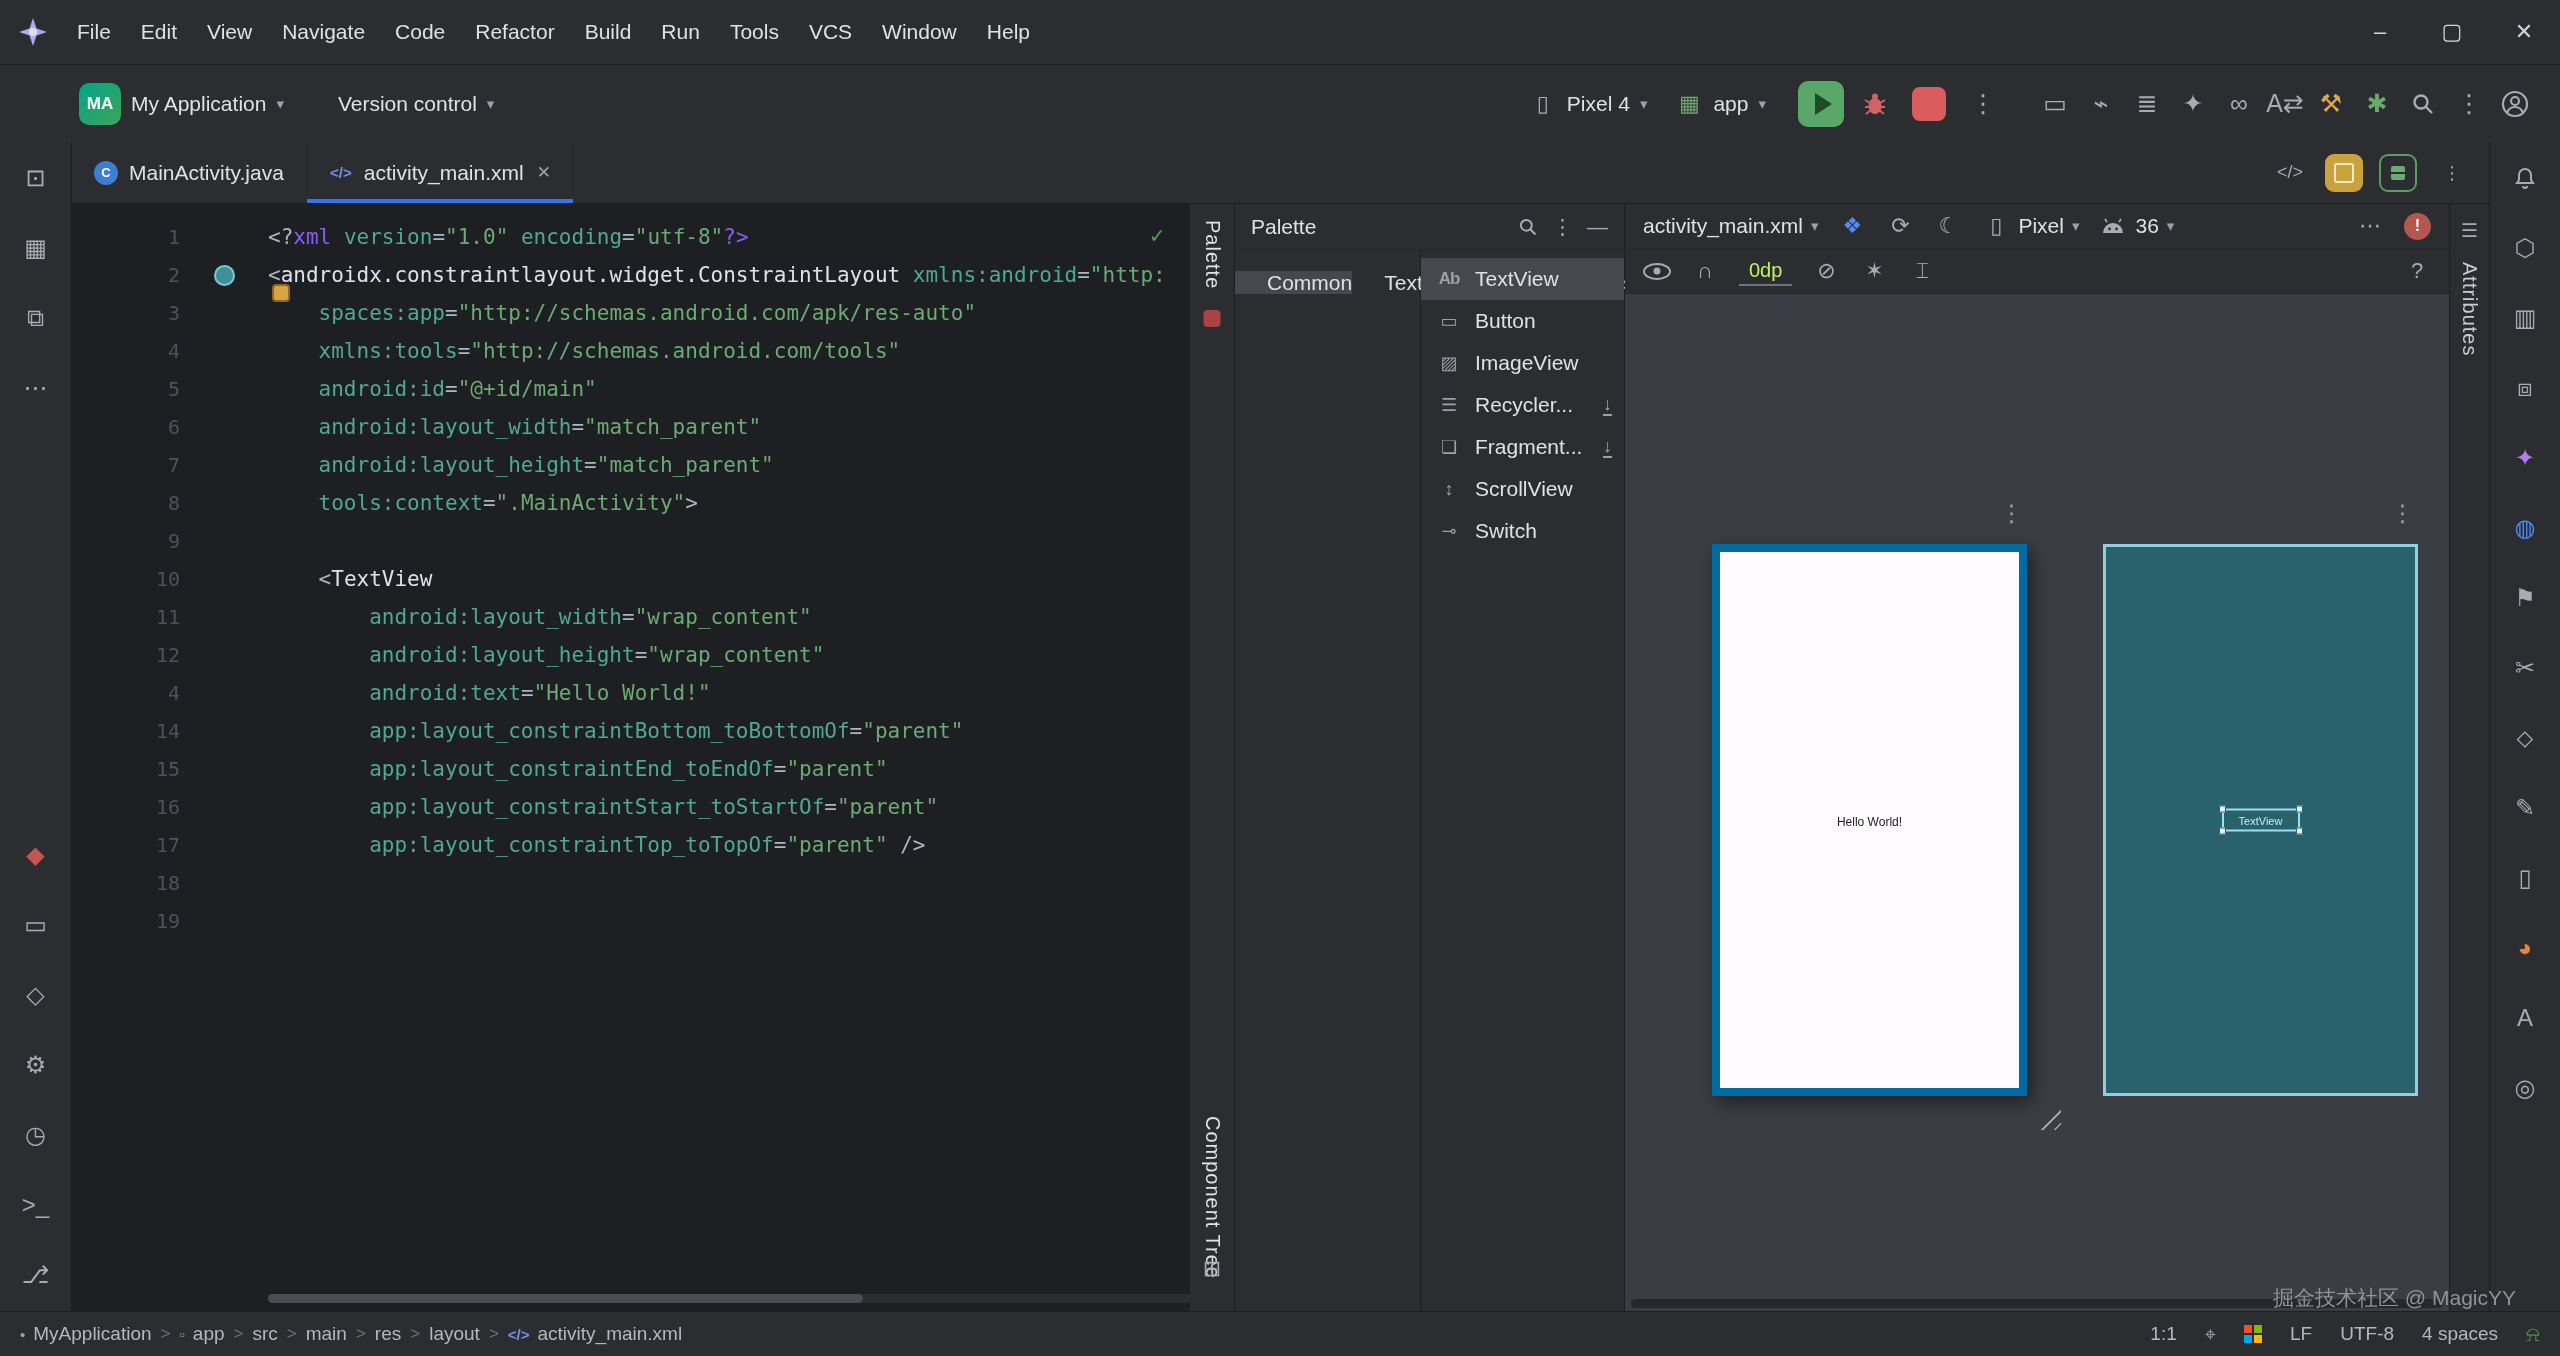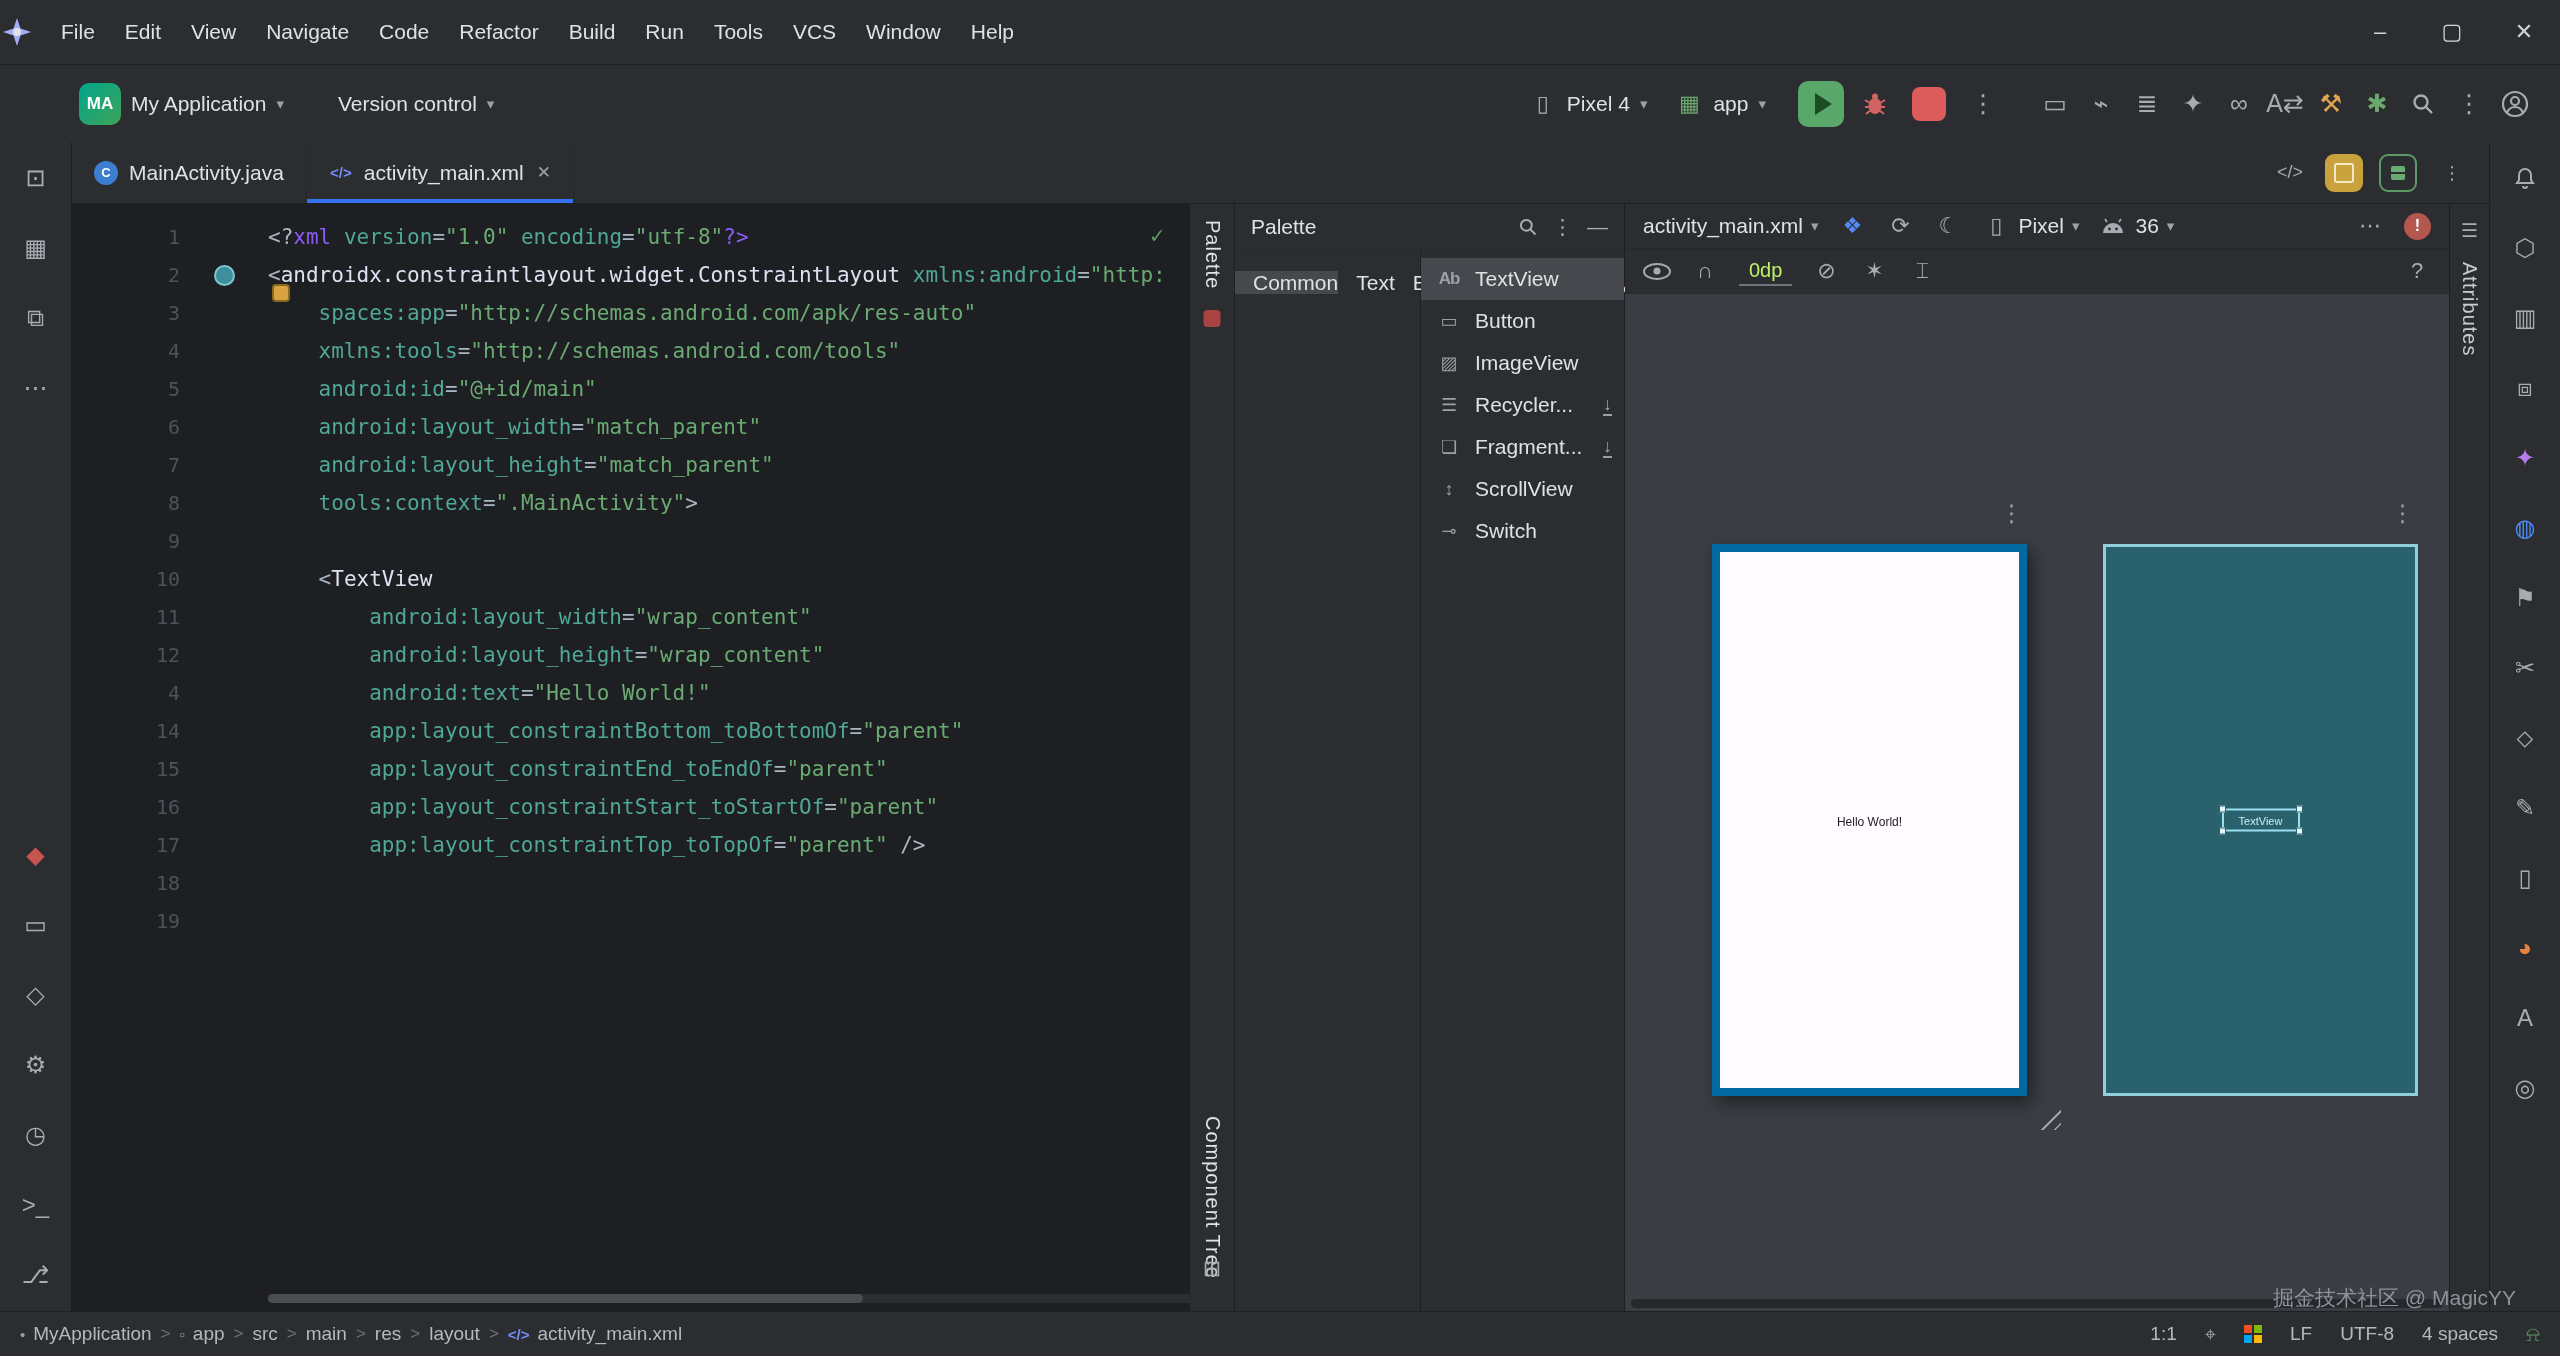--- a/index.html
+++ b/index.html
@@ -1,21 +1,21 @@
 <!DOCTYPE html>
 <html><head>
 <meta charset="utf-8">
 <style>
   html,body{margin:0;padding:0;background:#101114;}
   *{box-sizing:border-box;}
   .root{position:relative;width:2560px;height:1356px;background:#1E1F22;color:#DFE1E5;
         font-family:"Liberation Sans",sans-serif;overflow:hidden;font-size:21px;}
 
   
-  .menubar{display:flex;align-items:center;height:64px;background:#2B2D30;gap:2px;}
+  .menubar{display:flex;align-items:center;height:64px;background:#2B2D30;padding-left:16px;gap:2px;}
   .as-logo{width:34px;height:34px;display:flex;align-items:center;justify-content:center;margin-right:10px;}
   .menu-item{padding:7px 15px;border-radius:8px;color:#DFE1E5;cursor:default;}
   .win-controls{margin-left:auto;display:flex;height:64px;}
   .win-btn{width:72px;height:64px;display:flex;align-items:center;justify-content:center;color:#CFD2D8;font-size:22px;}
 
   
   .toolbar{display:flex;align-items:center;height:78px;background:#2B2D30;padding:0 22px;border-top:1px solid #1E1F22;}
   .badge-ma{width:42px;height:42px;border-radius:10px;background:linear-gradient(135deg,#00A58C,#3FA457);
             display:flex;align-items:center;justify-content:center;font-weight:bold;font-size:17px;color:#fff;margin-left:43px;}
   .tb-group{display:flex;align-items:center;gap:10px;padding:0 14px;border-radius:10px;}
@@ -77,21 +77,21 @@
   .ps-ctree{position:absolute;top:912px;left:50%;transform:translateX(-50%);}
   .ps-grid{position:absolute;top:1052px;left:50%;transform:translateX(-50%);color:#A8ABB2;font-size:22px;}
 
   
   .palette-panel{width:390px;flex:none;background:#2B2D30;display:flex;flex-direction:column;border-right:1px solid #1E1F22;}
   .palette-header{height:46px;display:flex;align-items:center;padding:0 16px;gap:14px;border-bottom:1px solid #26282B;flex:none;}
   .palette-header .title{flex:1;}
   .ph-icon{color:#A8ABB2;font-size:21px;display:flex;align-items:center;}
   .palette-body{flex:1;display:flex;min-height:0;}
   .cats{width:186px;border-right:1px solid #1E1F22;padding-top:8px;}
-  .cat{height:49px;line-height:49px;padding-left:18px;}
+  .cat{height:49px;line-height:49px;padding-left:32px;}
   .cat.selected{background:#46484E;}
   .comps{flex:1;padding-top:8px;}
   .comp{height:42px;display:flex;align-items:center;gap:10px;padding:0 12px;}
   .comp.selected{background:#46484E;}
   .comp-icon{width:32px;text-align:center;color:#9DA0A6;font-size:18px;flex:none;}
   .comp-icon.ab{font-size:17px;font-weight:bold;letter-spacing:-1px;}
   .dl-arrow{margin-left:auto;color:#9DA0A6;font-size:18px;line-height:1;border-bottom:2px solid #9DA0A6;padding-bottom:1px;}
 
   
   .design-panel{flex:1;position:relative;background:#3A3D43;min-width:0;overflow:hidden;}

